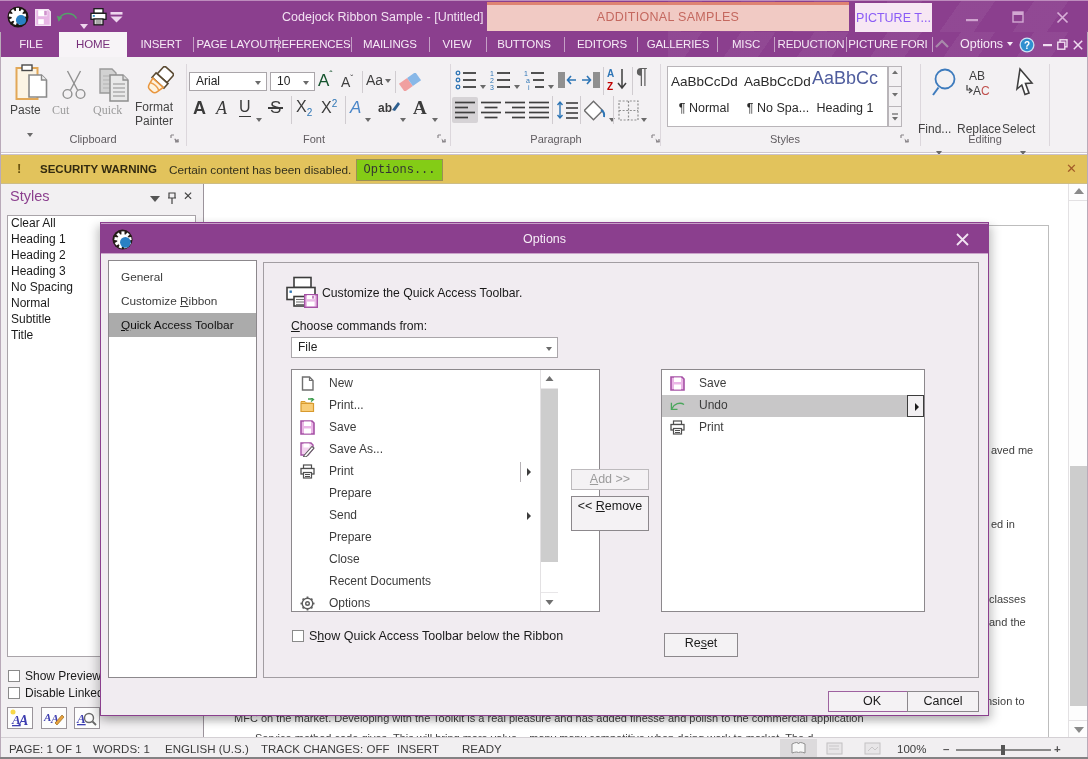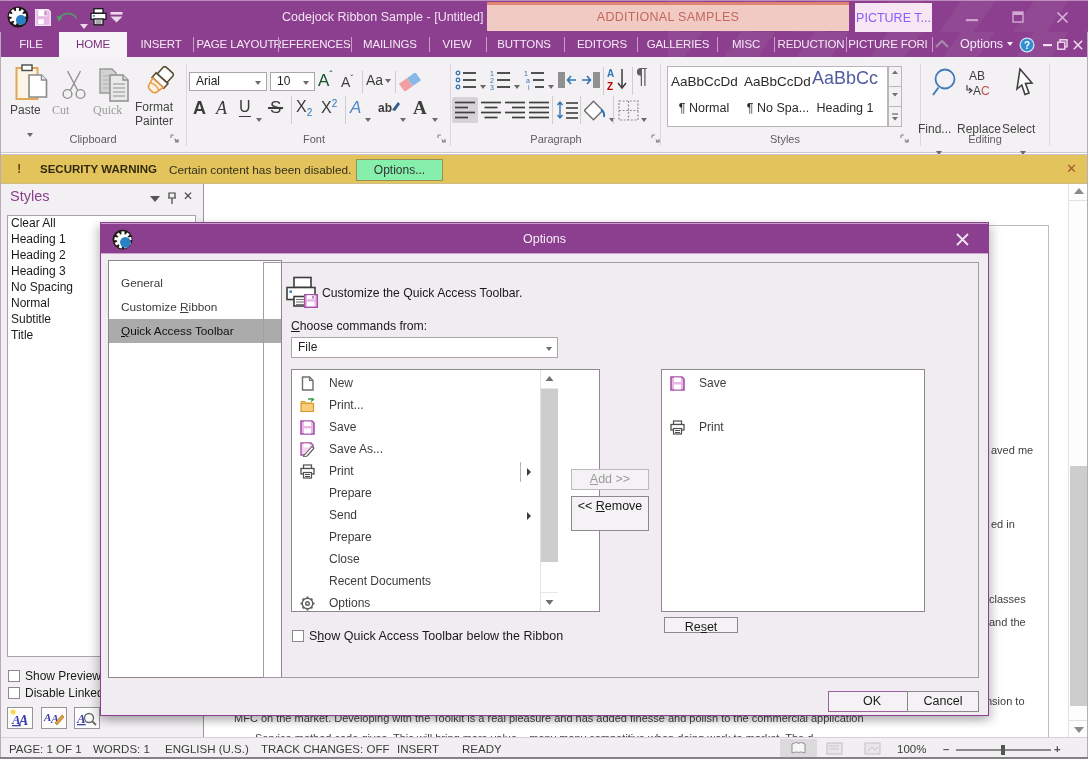--- a/index.html
+++ b/index.html
@@ -30,21 +30,21 @@
 .glabel { position:absolute; top:76px; height:16px; font-size:11px; color:#605c60; text-align:center; width:100px; }
 .launch { position:absolute; top:77px; width:10px; height:10px; }
 .rbtn-label { position:absolute; font-size:12px; color:#444; text-align:left; white-space:nowrap; }
 .gray { color:#9b9b9b;font-family:Liberation Serif, serif; }
 .combo { position:absolute; background:#fff; border:1px solid #aaa6aa; font-size:12px; color:#222; }
 .combo .arr { position:absolute; right:5px; top:45%; }
 .darr { width:0; height:0; border-left:3.5px solid transparent; border-right:3.5px solid transparent; border-top:4px solid #6a6a6a; display:inline-block; }
 
 
 #secbar { position:absolute; left:0; top:154px; width:1088px; height:30px; background:#e2c35c; border-top:1px solid #cbc2cb; border-bottom:1px solid #cdbd86; }
-#secbar .opt { position:absolute; left:356px; top:4px; width:87px; height:22px; background:#86efac; border:1px solid #9a8f56; text-align:center; line-height:20px; font-size:12px; color:#333; }
+#secbar .opt { position:absolute; left:356px; top:4px; width:87px; height:22px; background:#84cc16; border:1px solid #9a8f56; text-align:center; line-height:20px; font-size:12px; color:#333;font-family:Liberation Mono, monospace; }
 
 
 #panel { position:absolute; left:0; top:184px; width:204px; height:553px; background:#f2f0f2; border-right:1px solid #9b939b; }
 #panel h3 { position:absolute; left:10px; top:4px; font-size:14.5px; font-weight:normal; color:#8b3f8e; }
 #panel .plist { position:absolute; left:7px; top:31px; width:189px; height:442px; background:#fff; border:1px solid #a9a4a9; font-size:12px; color:#1a1a1a; }
 #panel .plist div { height:16px; line-height:15.5px; padding-left:3px; }
 .pchk { position:absolute; width:12px; height:12px; background:#fff; border:1px solid #8a8a8a; }
 .pchk-label { position:absolute; font-size:12px; color:#1a1a1a; white-space:nowrap; }
 .pbtn { position:absolute; top:523px; width:26px; height:22px; background:#fdfdfd; border:1px solid #9a949a; }
 
@@ -54,21 +54,21 @@
 #vscroll { position:absolute; left:1068px; top:184px; width:20px; height:553px; background:#fdfdfd; border-left:1px solid #e3e1e3; }
 
 
 #statusbar { position:absolute; left:0; top:737px; width:1088px; height:22px; background:#f1eff1; border-top:1px solid #d4d0d4; font-size:11.5px; color:#3c3c3c; }
 #statusbar span { position:absolute; top:5px; white-space:nowrap; }
 
 
 #dialog { position:absolute; left:100px; top:222px; width:889px; height:494px; background:#f1ecf1; border:1px solid #8b3f8e; box-shadow:-4px 4px 9px rgba(0,0,0,0.18), 4px 4px 9px rgba(0,0,0,0.18); }
 #dlg-title { position:absolute; left:0; top:0; width:887px; height:31px; background:#8b3f8e; border-bottom:1px solid #caa3ca; border-top:1px solid #c79fc7; }
 #dlg-title .cap { position:absolute; width:100%; text-align:center; top:8px; color:#f6ecf6; font-size:12.5px; }
-#dlg-side { position:absolute; left:7px; top:37px; width:174px; height:418px; background:#fff; border:1px solid #8c888c; font-size:11.8px; color:#3c3c3c; padding-top:10px; }
+#dlg-side { position:absolute; left:7px; top:37px; width:149px; height:418px; background:#fff; border:1px solid #8c888c; font-size:11.8px; color:#3c3c3c; padding-top:4px; }
 #dlg-side .it { height:24px; line-height:24px; padding-left:12px; }
 #dlg-side .it.sel { background:#ababab; color:#111; }
 #dlg-main { position:absolute; left:162px; top:39px; width:716px; height:416px; border:1px solid #a29da2; }
 .dbtn { position:absolute; background:#f4f2f4; border:1px solid #8c888c; text-align:center; font-size:12.5px; color:#1a1a1a; }
 .dbtn.dis { color:#9b9b9b; border-color:#bdbabd; }
 .dlist { position:absolute; background:#fff; border:1px solid #8c888c; }
 .drow { position:absolute; left:0; width:100%; height:22px; font-size:12px; color:#3c3c3c; }
 .drow .txt { position:absolute; left:37px; top:3px; }
 .dico { position:absolute; left:8px; top:3px; width:15px; height:15px; }
 u { text-decoration:underline; }
@@ -693,32 +693,44 @@
 
     <div class="dlist" id="qatlist" style="left:397px;top:106px;width:264px;height:243px">
       <div class="drow" style="top:3px">
             <svg class="dico" viewBox="0 0 15 15">
               <path d="M1 1 h11 l2 2 v11 h-13 z" fill="#eab6e6" stroke="#a551a5" stroke-width="1.6"></path>
               <rect x="4" y="1.5" width="7" height="4.5" fill="#fff"></rect>
               <rect x="4" y="8.5" width="7" height="5" fill="#fff"></rect>
             </svg>
             <span class="txt">Save</span>
           </div>
+      <div class="drow" style="top:25px;background:#c8c7c8">
+            <svg class="dico" style="top:4px" width="16" height="12" viewBox="0 0 16 12">
+              <path d="M1.5 2 L1.5 9 L8 9" fill="none" stroke="#4aa65c" stroke-width="1.4"></path>
+              <path d="M1.8 8.6 C4.5 3 10.5 1 15 3.8" fill="none" stroke="#4aa65c" stroke-width="1.4"></path>
+            </svg>
+            <span class="txt">Undo</span>
+        <div class="abs" style="left:245px;top:0;width:17px;height:22px;background:#f2f0f2;border:1px solid #3c3c3c">
+              <svg style="position:absolute;left:6px;top:6px" width="6" height="10" viewBox="0 0 6 10">
+                <path d="M1 1 L5 5 L1 9 z" fill="#1a1a1a"></path>
+              </svg>
+            </div>
+          </div>
       <div class="drow" style="top:47px">
             <svg class="dico" viewBox="0 0 15 15">
               <rect x="3.5" y="1" width="8" height="3.5" fill="#fff" stroke="#4f4f4f" stroke-width="1.2"></rect>
               <rect x="1" y="4.5" width="13" height="5.5" fill="#fff" stroke="#4f4f4f" stroke-width="1.3"></rect>
               <rect x="3.5" y="8.5" width="8" height="5.5" fill="#fff" stroke="#4f4f4f" stroke-width="1.2"></rect>
               <line x1="5" y1="10.5" x2="10" y2="10.5" stroke="#4f4f4f"></line>
               <line x1="5" y1="12.5" x2="10" y2="12.5" stroke="#4f4f4f"></line>
             </svg>
             <span class="txt">Print</span>
           </div>
     </div>
-    <div class="dbtn" style="left:400px;top:354px;width:74px;height:16px;line-height:18px">Re<u>s</u>et</div>
+    <div class="dbtn" style="left:400px;top:370px;width:74px;height:24px;line-height:18px">Re<u>s</u>et</div>
     <div class="pchk" style="left:28px;top:367px"></div>
     <div class="abs" style="left:45px;top:366px;font-size:12.5px;color:#1a1a1a">S<u>h</u>ow Quick Access Toolbar below the Ribbon</div>
   </div>
   <div class="dbtn" style="left:727px;top:468px;width:88px;height:21px;line-height:19px;border-color:#9e62a0">OK</div>
   <div class="dbtn" style="left:806px;top:468px;width:72px;height:21px;line-height:19px">Cancel</div>
 </div>
 
 <div class="abs" style="left:0;top:32px;width:1px;height:725px;background:#b9aab9"></div>
 <div class="abs" style="left:1087px;top:32px;width:1px;height:725px;background:#b9aab9"></div>
 <div class="abs" style="left:0;top:757px;width:1088px;height:2px;background:#848284"></div>

